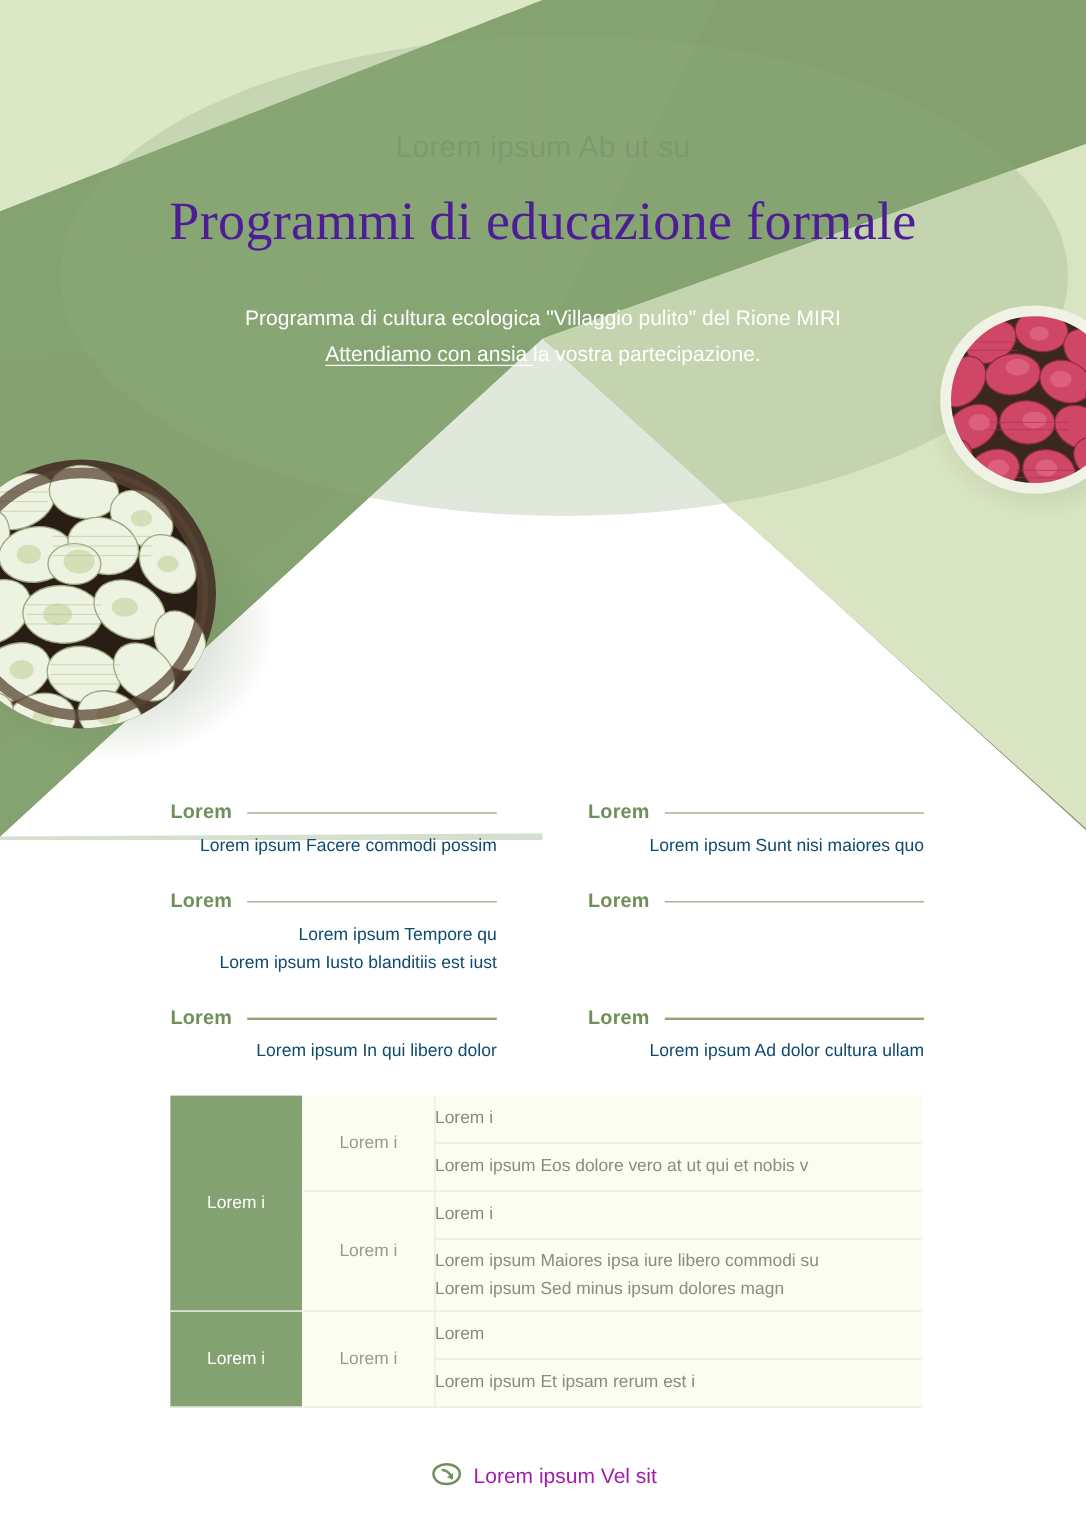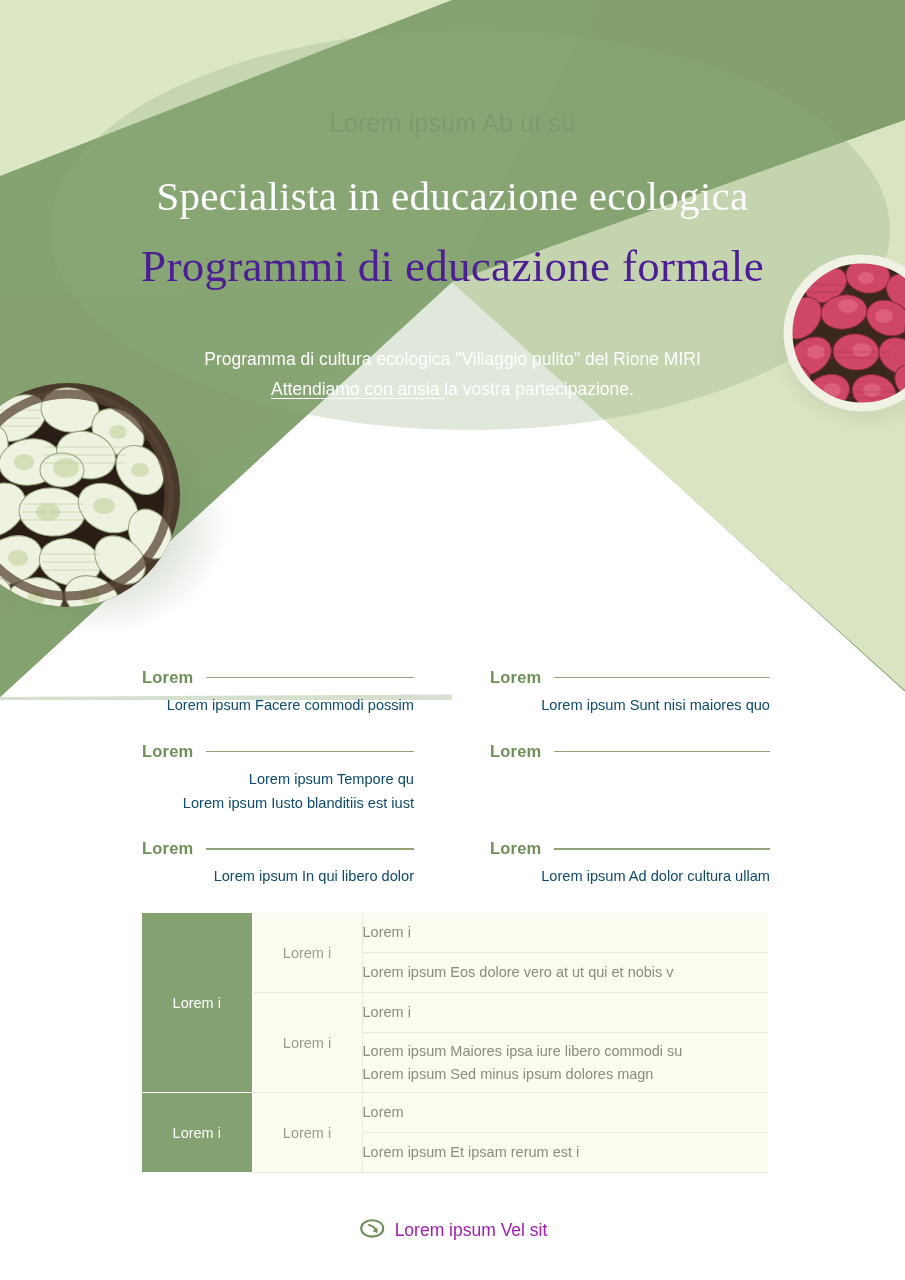--- a/index.html
+++ b/index.html
@@ -64,21 +64,21 @@
     margin: 0;
     padding-top: 21px;
     font-family: "Liberation Serif", serif;
     font-size: 45px;
     font-weight: 400;
     color: #4c1d95;
     line-height: 1.15;
     letter-spacing: 0.3px;
   }
   .subtitle {
-    margin: 12px;
+    margin: 0;
     padding-top: 40px;
     font-size: 17.5px;
     font-weight: 400;
     color: #ffffff;
     line-height: 1.72;
   }
   .subtitle .underlined {
     text-decoration: underline;
     text-underline-offset: 3px;
   }
@@ -339,21 +339,20 @@
           <path d="M824,352 L890,352 M824,358 L890,358"></path>
           <path d="M846,392 L904,392 M846,398 L904,398"></path>
         </g>
       </g>
       <circle cx="862" cy="333" r="74" fill="none" stroke="#f1f2e6" stroke-width="9"></circle>
     </g>
   </svg>
 
   <div class="hero">
     <p class="eyebrow">Lorem ipsum Ab ut su</p>
-    <h1 class="title-1">Specialista in educazione ecologica</h1>
     <h1 class="title-2">Programmi di educazione formale</h1>
     <p class="subtitle">
       <span>Programma di cultura ecologica "Villaggio pulito" del Rione MIRI</span><br>
       <span class="underlined">Attendiamo con ansia </span><span>la vostra partecipazione.</span>
     </p>
   </div>
 
   <div class="features">
 
     <div class="feature">

